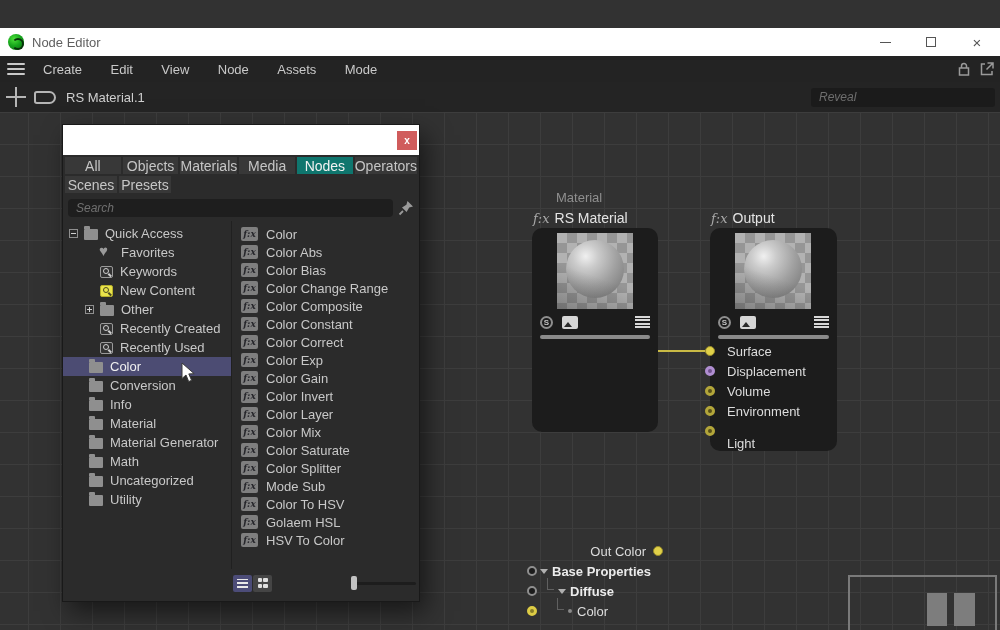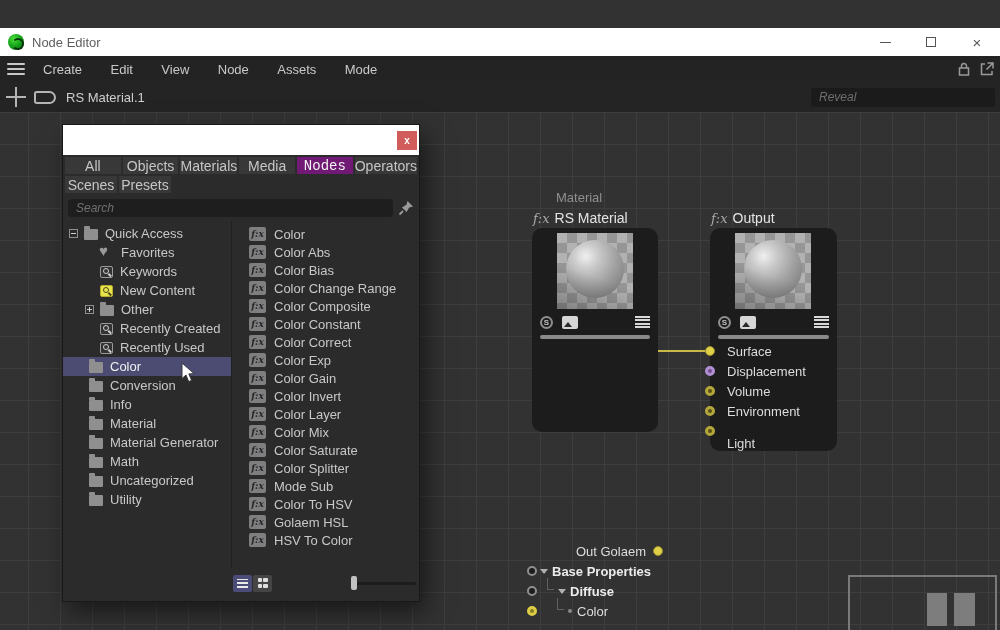--- a/index.html
+++ b/index.html
@@ -108,27 +108,27 @@
   
   .popup { position:absolute; left:63px; top:97px; width:356px; height:476px; background:#2b2b2b;
     box-shadow:0 0 0 1px #191919, 6px 10px 24px rgba(0,0,0,.55); }
   .popup-titlebar { position:relative; height:30px; background:#ffffff; }
   .popup-close { position:absolute; right:2px; top:6px; width:20px; height:19px; background:#d05c5c;
     color:#fff; font-size:10px; font-weight:bold; display:flex; align-items:center; justify-content:center; }
   .tabs-row { display:flex; gap:2px; padding:2px 2px 0 2px; }
   .tab { flex:1; height:17px; background:#383838; color:#c6c6c6; font-size:14px;
     display:flex; align-items:center; justify-content:center; }
   .tabs-row2 .tab { flex:none; width:52px; }
-  .tab.selected { background:#701a75; color:#f2f2f2;font-family:Liberation Mono, monospace; }
+  .tab.selected { background:#0f766e; color:#f2f2f2; }
   .search-row { display:flex; align-items:center; padding:6px 4px 4px 5px; }
   .search-input { flex:1; height:18px; background:#1e1e1e; border:none; border-radius:4px;
     color:#cfcfcf; font-size:12px; padding:0 8px; outline:none; font-family:"Liberation Sans",sans-serif; }
   .search-input::placeholder { font-style:italic; color:#707070; }
   .pin-icon { width:18px; height:18px; margin-left:4px; flex:none; }
-  .popup-panels { display:flex; height:348px;gap:8px; }
+  .popup-panels { display:flex; height:348px; }
   .tree-panel { width:169px; border-right:1px solid #202020; padding-top:3px; overflow:hidden; }
   .list-panel { flex:1; padding-top:4px; overflow:hidden; }
 
   .tree-row { height:19px; display:flex; align-items:center; font-size:13px; color:#c8c8c8; padding-left:22px; }
   .tree-row.root { padding-left:6px; }
   .tree-row.root2 { padding-left:11px; }
   .tree-row.child-x { padding-left:22px; }
   .tree-row.selected { background:#4c4c73; color:#f0f0f0; }
   .exp { width:9px; height:9px; border:1px solid #8f8f8f; margin-right:6px; position:relative; flex:none; }
   .exp::before { content:""; position:absolute; left:1px; right:1px; top:3px; height:1px; background:#d0d0d0; }
@@ -251,21 +251,21 @@
       <span class="burger4">
           <i></i>
           <i></i>
           <i></i>
           <i></i>
         </span>
     </div>
     <div class="node-bar"></div>
 
     <div class="outcolor-row" style="right:12px;">
-      <span class="row-label">Out Golaem</span>
+      <span class="row-label">Out Color</span>
     </div>
     <span class="port p-yellow out-port" style="top:318px;"></span>
 
     <div class="prop-row" style="left:8px; top:336px;">
       <span class="caret"></span>
       <span class="row-label row-bold">Base Properties</span>
     </div>
     <span class="port p-hollow in-port" style="top:338px;"></span>
 
     <div class="prop-row" style="left:12px; top:356px;">

